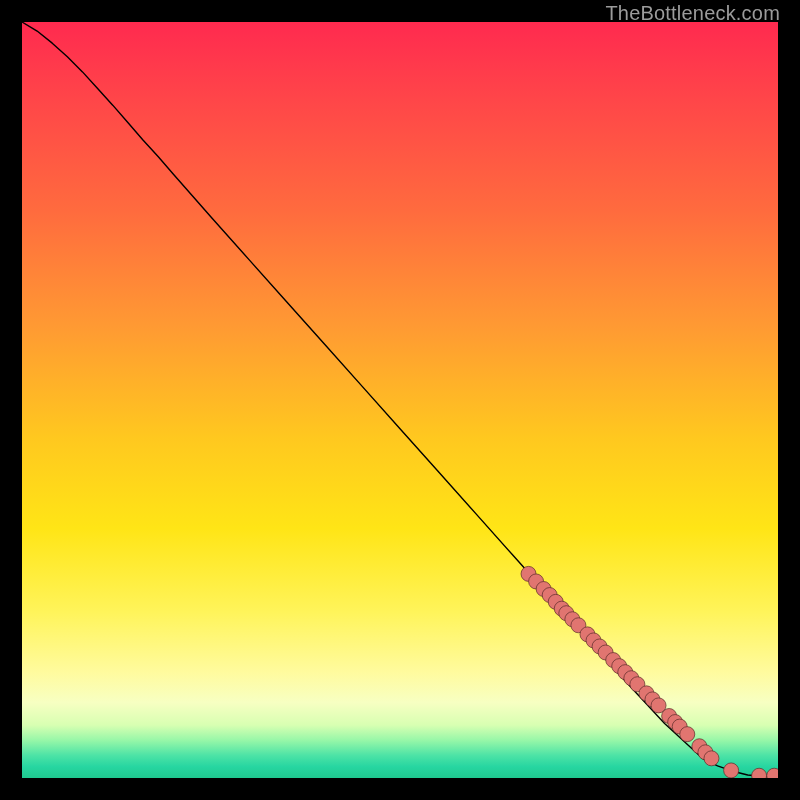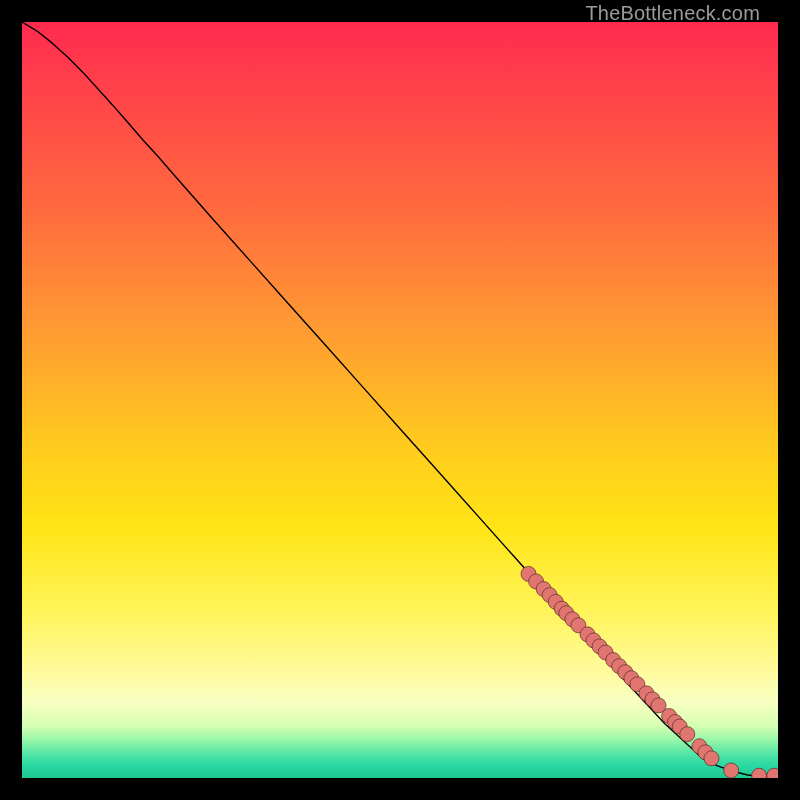--- a/index.html
+++ b/index.html
@@ -46,21 +46,21 @@
       #d8ffb2 93%,
       #97f7a8 95%,
       #4de3a6 97%,
       #27d6a1 98.5%,
       #1fc98f 100%
     );
   }
   .watermark {
     position: absolute;
     top: 2px;
-    right: 40px;
+    right: 20px;
     color: #9b9b9b;
     font-size: 20px;
     font-weight: 500;
     letter-spacing: 0.2px;
     user-select: none;
   }
   svg.overlay {
     position: absolute;
     left: 0; top: 0;
     width: 100%;

